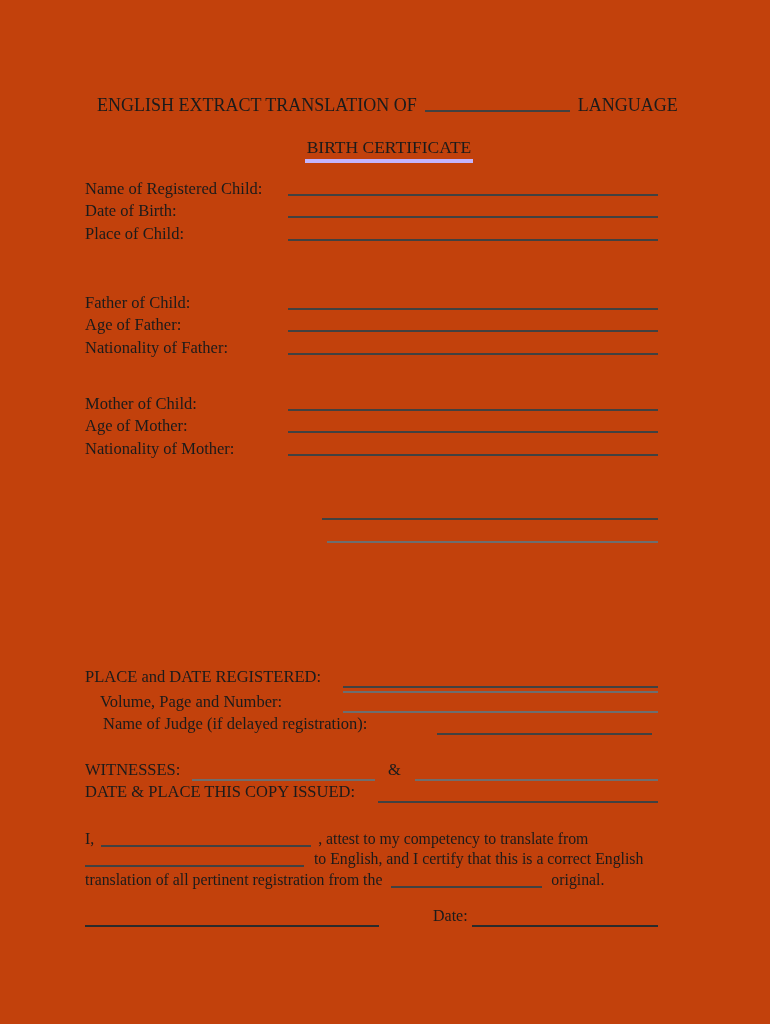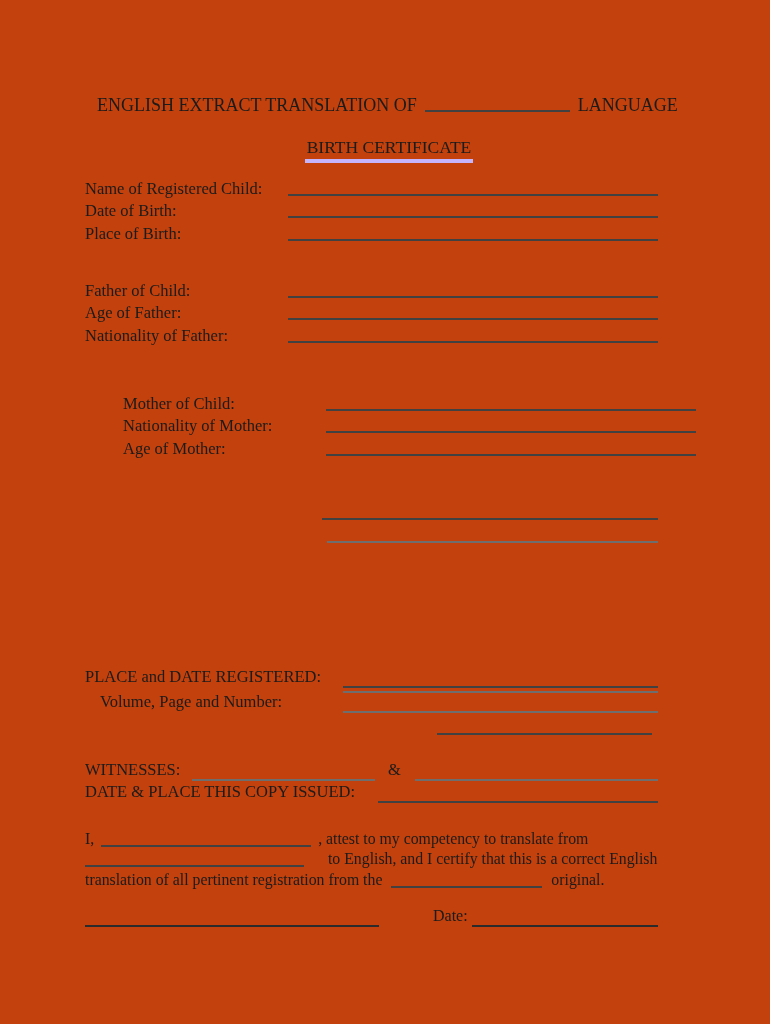--- a/index.html
+++ b/index.html
@@ -79,51 +79,51 @@
   <div class="abs fgroup" style="top:176px;">
     <div class="frow">
       <span class="flabel">Name of Registered Child:</span>
       <span class="fline"></span>
     </div>
     <div class="frow">
       <span class="flabel">Date of Birth:</span>
       <span class="fline"></span>
     </div>
     <div class="frow">
-      <span class="flabel">Place of Birth:</span>
+      <span class="flabel">Place of Child:</span>
       <span class="fline"></span>
     </div>
   </div>
 
-  <div class="abs fgroup" style="top:278px;font-family:Liberation Serif, serif;">
+  <div class="abs fgroup" style="top:290px;font-family:Liberation Serif, serif;">
     <div class="frow">
       <span class="flabel">Father of Child:</span>
       <span class="fline"></span>
     </div>
     <div class="frow">
       <span class="flabel">Age of Father:</span>
       <span class="fline"></span>
     </div>
     <div class="frow">
       <span class="flabel">Nationality of Father:</span>
       <span class="fline"></span>
     </div>
   </div>
 
-  <div class="abs fgroup" style="top:391px;margin-left:38px;">
+  <div class="abs fgroup" style="top:391px;">
     <div class="frow">
       <span class="flabel">Mother of Child:</span>
       <span class="fline"></span>
     </div>
     <div class="frow">
-      <span class="flabel">Nationality of Mother:</span>
+      <span class="flabel">Age of Mother:</span>
       <span class="fline"></span>
     </div>
     <div class="frow">
-      <span class="flabel">Age of Mother:</span>
+      <span class="flabel">Nationality of Mother:</span>
       <span class="fline"></span>
     </div>
   </div>
 
   <div class="abs gp-section" style="top:500px;">
     <span class="gp-line1"></span>
     <span class="gp-line2"></span>
   </div>
 
 
@@ -133,20 +133,21 @@
       <span class="rline" style="left:258px;right:0;"></span>
     </div>
     <div class="reg-row" style="top:21px;">
       <span class="rline" style="left:258px;right:0;border-top-color:#6e6e6e;"></span>
     </div>
     <div class="reg-row" style="top:41px;">
       <span class="rlabel" style="left:15px;">Volume, Page and Number:</span>
       <span class="rline" style="left:258px;right:0;border-top-color:#6e6e6e;"></span>
     </div>
     <div class="reg-row" style="top:63px;">
+      <span class="rlabel" style="left:18px;">Name of Judge (if delayed registration):</span>
       <span class="rline" style="left:352px;right:6px;"></span>
     </div>
   </div>
 
   <div class="abs wit-section" style="top:760px;">
     <div class="wit-row" style="top:0;">
       <span class="wlabel" style="left:0;">WITNESSES:</span>
       <span class="wline" style="left:107px;width:183px;border-top-color:#6e6e6e;"></span>
       <span class="wlabel" style="left:303px;">&amp;</span>
       <span class="wline" style="left:330px;right:0;border-top-color:#6e6e6e;"></span>
@@ -158,21 +159,21 @@
   </div>
 
   <div class="abs attest" style="top:829px;">
     <div class="aline">
       <span>I,</span>
       <span class="iblank" style="width:210px;margin:0 3px;"></span>
       <span>, attest to my competency to translate from</span>
     </div>
     <div class="aline">
       <span class="iblank" style="width:219px;"></span>
-      <span style="margin-left:20px;">to English, and I certify that this is a correct English</span>
+      <span style="margin-left:6px;">to English, and I certify that this is a correct English</span>
     </div>
     <div class="aline">
       <span>translation of all pertinent registration from the</span>
       <span class="iblank" style="width:151px;margin:0 5px;"></span>
       <span>original.</span>
     </div>
   </div>
 
   <div class="abs sig-section" style="top:906px;">
     <span class="sig-line" style="left:0;width:294px;"></span>

